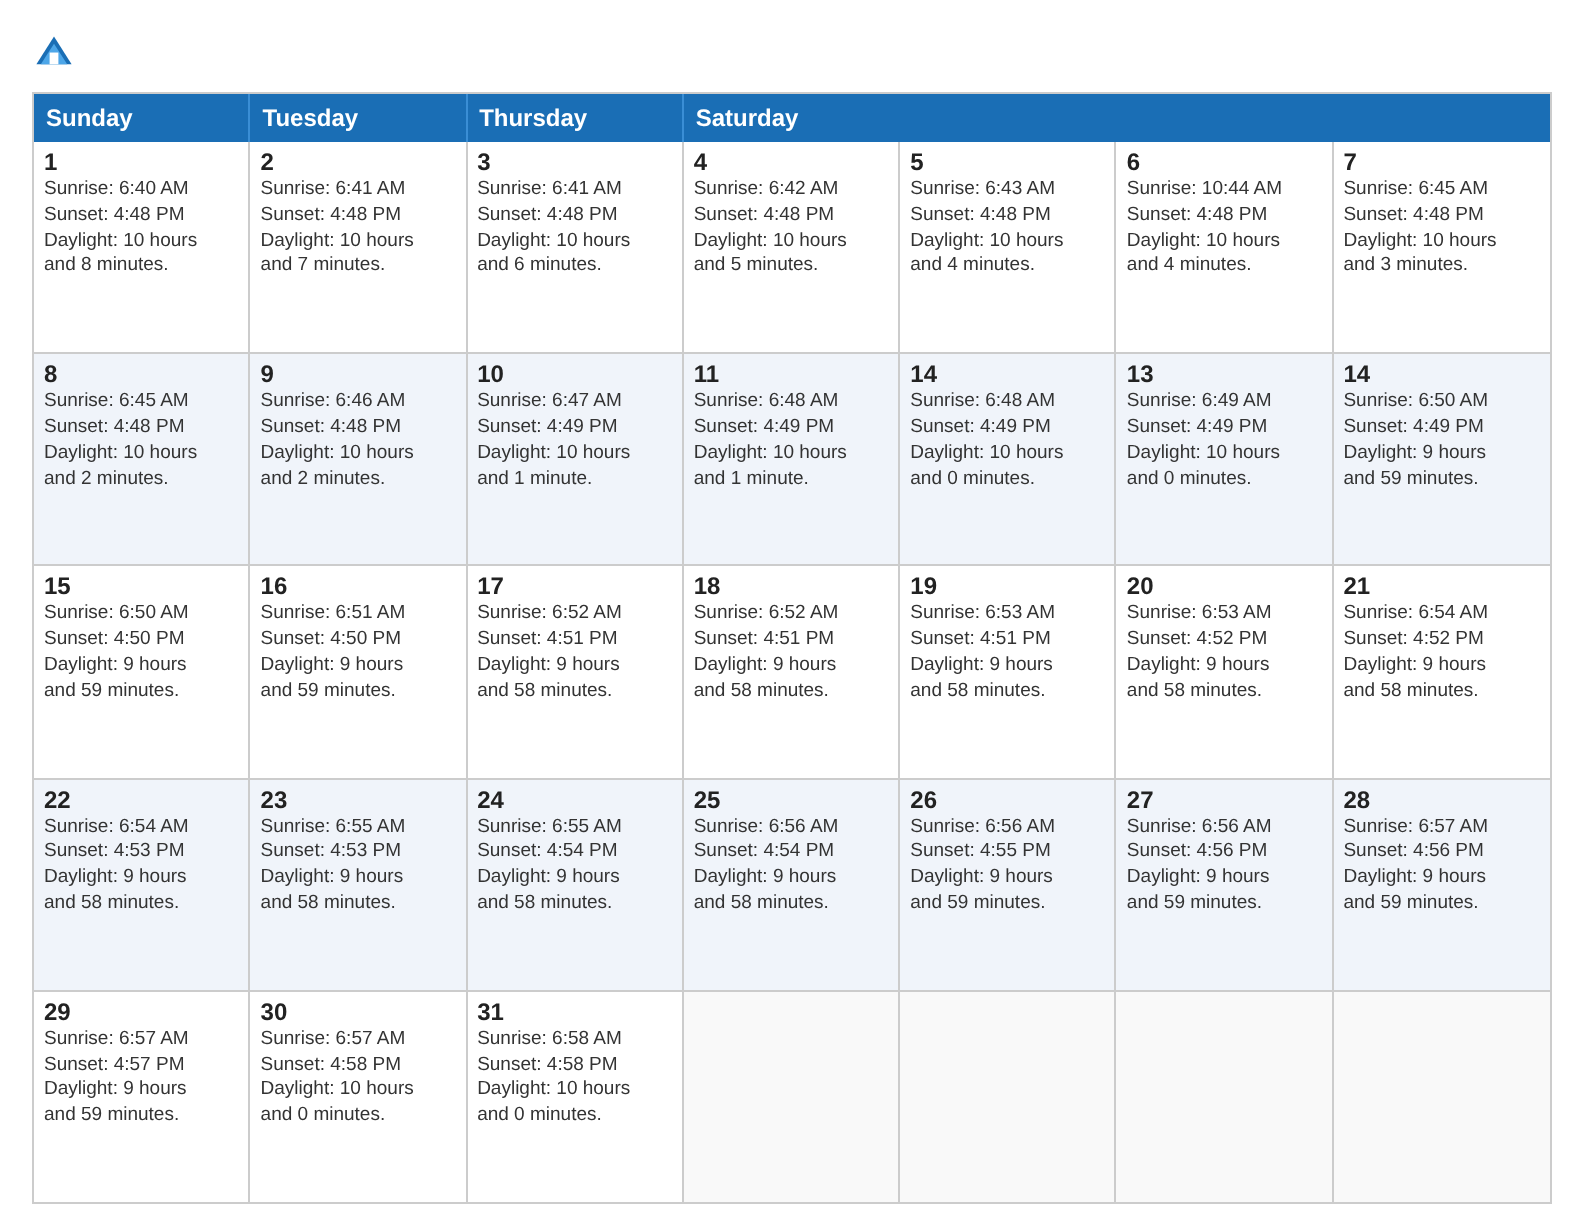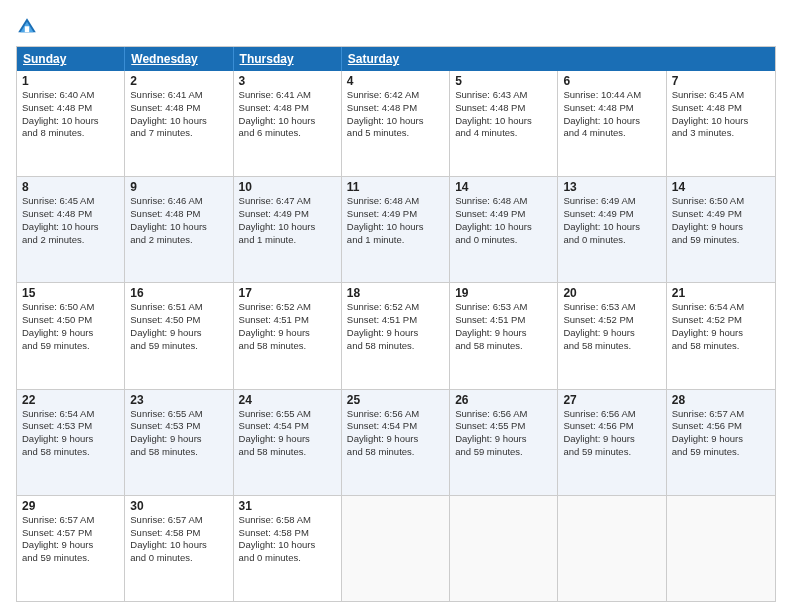--- a/index.html
+++ b/index.html
@@ -57,21 +57,20 @@
       grid-template-columns: repeat(7, 1fr);
       background: #1a6eb5;
     }
     .cal-header-cell {
       color: #fff;
       font-size: 12px;
       font-weight: bold;
       padding: 5px 6px;
       text-align: left;
       border-right: 1px solid #3a8ed5;
-      text-decoration: underline;
     }
     .cal-header-cell:last-child { border-right: none; }
     .cal-body {
       flex: 1;
       display: flex;
       flex-direction: column;
     }
     .cal-row {
       display: grid;
       grid-template-columns: repeat(7, 1fr);
@@ -120,21 +119,21 @@
     </div>
     <div class="title-block">
       <div class="month-title"></div>
       <div class="location-title"></div>
     </div>
   </div>
 
   <div class="calendar">
     <div class="cal-header-row">
     <div class="cal-header-cell">Sunday</div>
-        <div class="cal-header-cell">Wednesday</div>
+        <div class="cal-header-cell">Tuesday</div>
         <div class="cal-header-cell">Thursday</div>
         <div class="cal-header-cell">Saturday</div>
       </div>
     <div class="cal-body">
     <div class="cal-row">
           <div class="cal-cell">
             <span class="day-num">1</span>
             <span class="cell-line">Sunrise: 6:40 AM</span>
             <span class="cell-line">Sunset: 4:48 PM</span>
             <span class="cell-line">Daylight: 10 hours</span>

